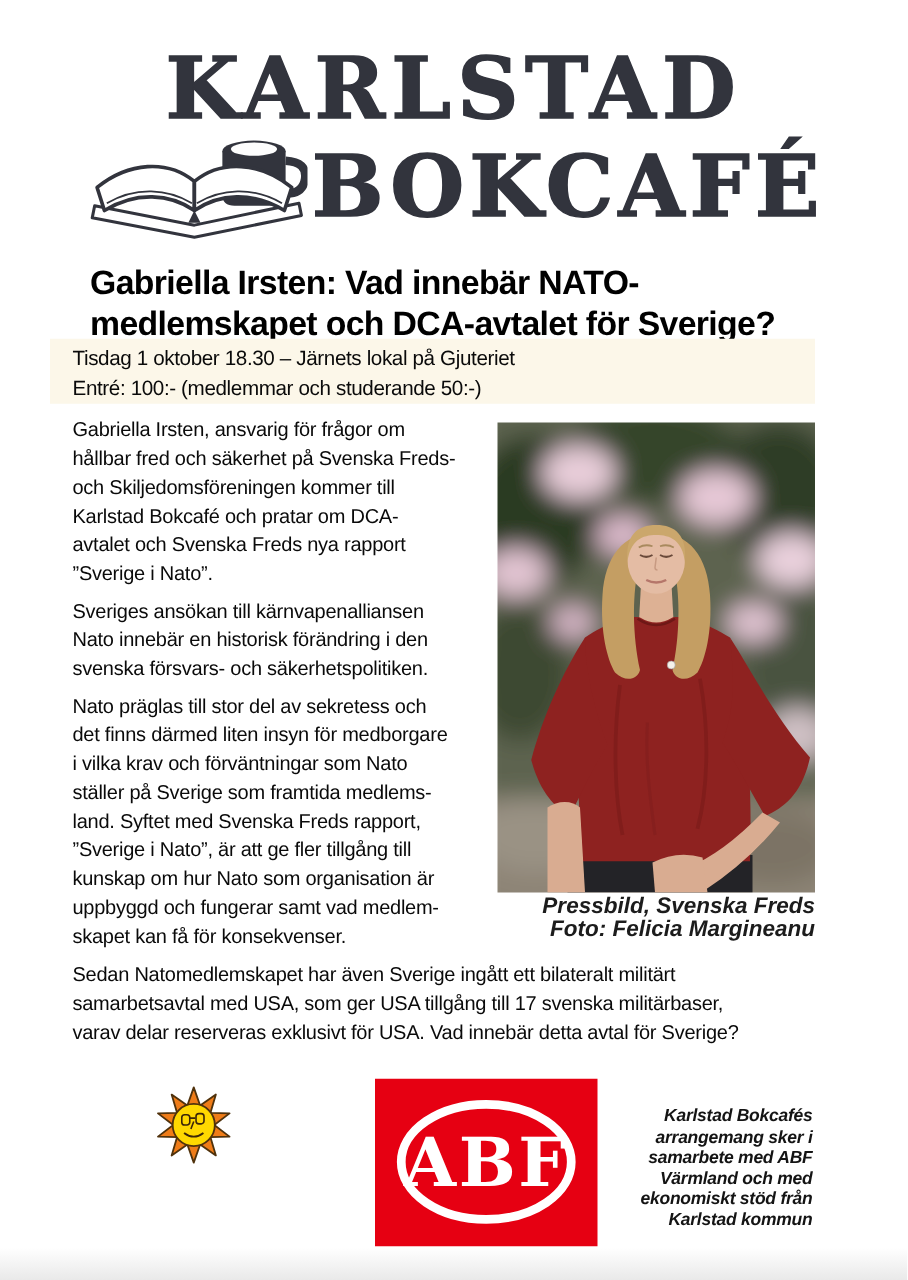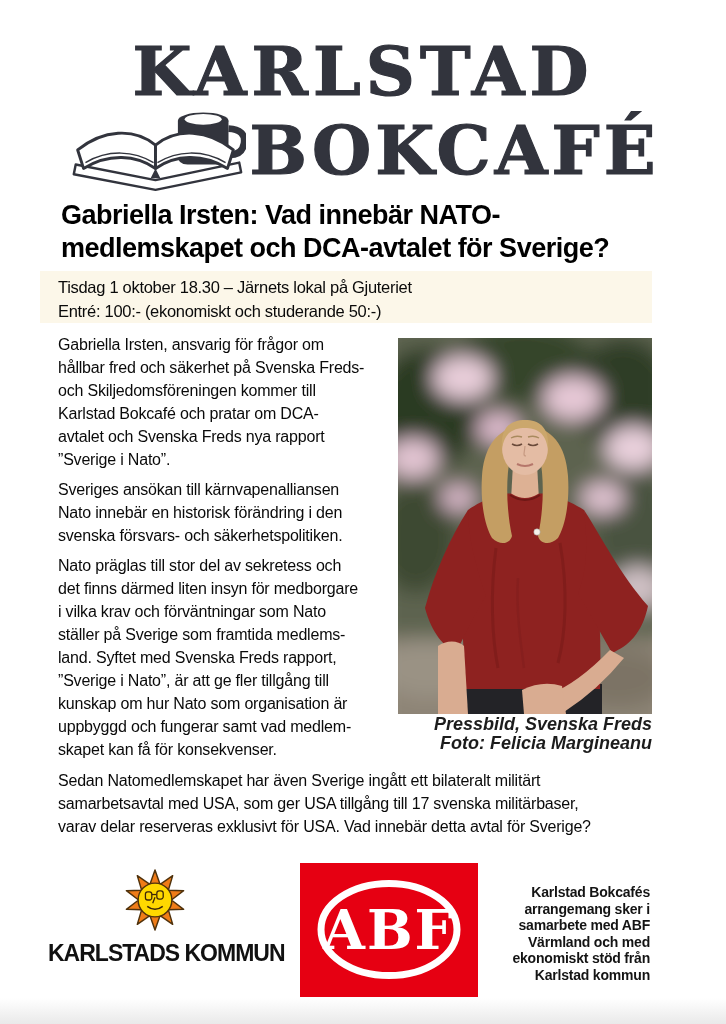--- a/index.html
+++ b/index.html
@@ -66,21 +66,21 @@
     position:absolute; left:300px; top:863px; width:178px; height:134px;
     background:var(--abf-red,#e60012);
   }
   .abf-logo svg { display:block; width:100%; height:100%; }
   .abf-logo text {
     font-family:"DejaVu Serif", serif; font-weight:bold; font-size:54px;
     fill:#ffffff; letter-spacing:2px;
   }
   .credit {
     position:absolute; right:76px; top:884px; text-align:right;
-    font-size:14px; font-weight:bold; line-height:16.5px; letter-spacing:-0.2px; color:#141414;
+    font-size:14px; font-weight:bold; line-height:16.5px; letter-spacing:-0.2px; color:#141414;font-style:italic;
   }
   .bottom-fade {
     position:absolute; left:0; bottom:0; width:100%; height:26px;
     background:linear-gradient(rgba(255,255,255,0), #e9e9e9);
   }
 </style>
 </head>
 <body>
 
 <div class="page">
@@ -100,26 +100,26 @@
         <path d="M10,62 L92,78 L178,60 L180,70 L92,88 L8,72 Z" fill="#ffffff" stroke="#32343d" stroke-width="2.5" stroke-linejoin="round"></path>
         <path d="M92,42 C70,24 38,26 12,47 L18,66 C44,50 72,52 92,66 Z" fill="#ffffff" stroke="#32343d" stroke-width="3" stroke-linejoin="round"></path>
         <path d="M92,42 C114,24 146,26 172,47 L166,66 C140,50 112,52 92,66 Z" fill="#ffffff" stroke="#32343d" stroke-width="3" stroke-linejoin="round"></path>
         <path d="M20,60 C44,46 70,48 90,60 M164,60 C140,46 114,48 94,60" fill="none" stroke="#32343d" stroke-width="1.5"></path>
         <path d="M92,66 l-5,10 h10 z" fill="#32343d"></path>
       </g>
     </svg>
     <span class="logo-word">BOKCAFÉ</span>
   </div>
 
-  <h1 class="page-title preline" style="margin:3px;">Gabriella Irsten: Vad innebär NATO-
+  <h1 class="page-title preline" style="margin:14px;">Gabriella Irsten: Vad innebär NATO-
 medlemskapet och DCA-avtalet för Sverige?</h1>
 
   <div class="event-box">
     <div>Tisdag 1 oktober 18.30 – Järnets lokal på Gjuteriet</div>
-    <div>Entré: 100:- (ekonomiskt och studerande 50:-)</div>
+    <div>Entré: 100:- (medlemmar och studerande 50:-)</div>
   </div>
 
   <p class="body-p p2 preline" style="margin:0">Sveriges ansökan till kärnvapenalliansen
 Nato innebär en historisk förändring i den
 svenska försvars- och säkerhetspolitiken.</p>
   <p class="body-p p1 preline" style="margin:0">Gabriella Irsten, ansvarig för frågor om
 hållbar fred och säkerhet på Svenska Freds-
 och Skiljedomsföreningen kommer till
 Karlstad Bokcafé och pratar om DCA-
 avtalet och Svenska Freds nya rapport
@@ -205,21 +205,20 @@
       <polygon points="0,-33 5.6,-17.1 19.4,-26.7 14.6,-10.6 31.4,-10.2 18,0 31.4,10.2 14.6,10.6 19.4,26.7 5.6,17.1 0,33 -5.6,17.1 -19.4,26.7 -14.6,10.6 -31.4,10.2 -18,0 -31.4,-10.2 -14.6,-10.6 -19.4,-26.7 -5.6,-17.1" style="fill:var(--sun-orange,#ef7c18)" stroke="#50320c" stroke-width="1.6" stroke-linejoin="round"></polygon>
       <circle r="18.5" style="fill:var(--sun-yellow,#ffd800)" stroke="#50320c" stroke-width="1.6"></circle>
       <g fill="none" stroke="#3c2608" stroke-width="1.4">
         <rect x="-10.5" y="-9" width="7" height="9" rx="2.5"></rect>
         <rect x="2" y="-10" width="7" height="9" rx="2.5"></rect>
         <path d="M-3.5,-6 h5"></path>
         <path d="M0,-3 q-1.5,4 -2.5,6.5"></path>
         <path d="M-8.5,7 Q0,13.5 8.5,7" stroke-width="1.6"></path>
       </g>
     </svg>
-    <div class="kommun-label">KARLSTADS KOMMUN</div>
   </div>
 
   <div class="abf-logo">
     <svg viewBox="0 0 178 133" aria-hidden="true">
       <ellipse cx="89" cy="66" rx="68" ry="46" fill="none" stroke="#ffffff" stroke-width="7"></ellipse>
       <text x="89" y="85" text-anchor="middle">ABF</text>
     </svg>
   </div>
 
   <div class="credit preline">Karlstad Bokcafés

